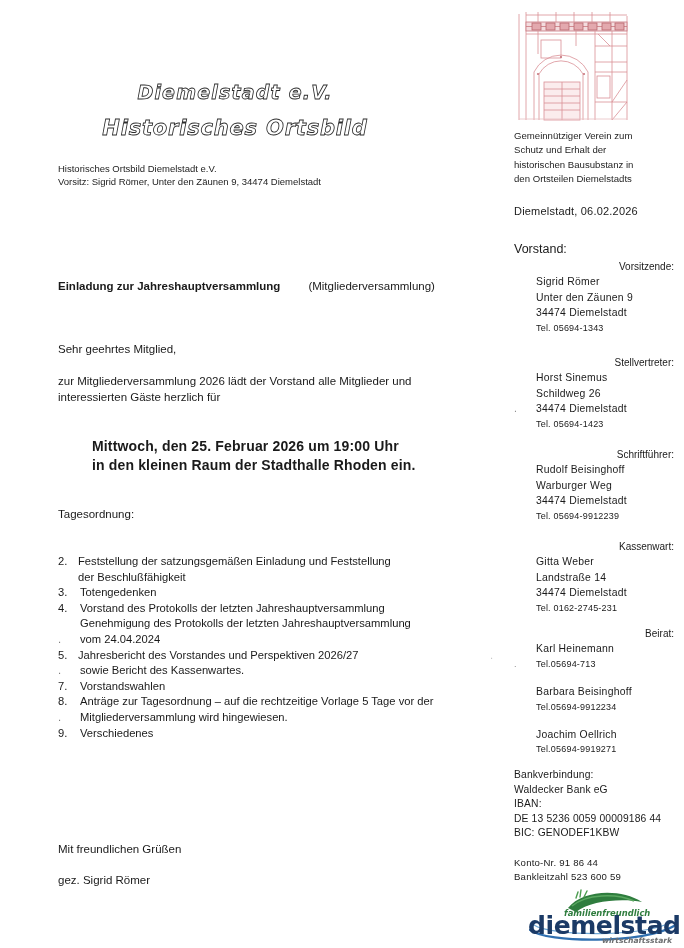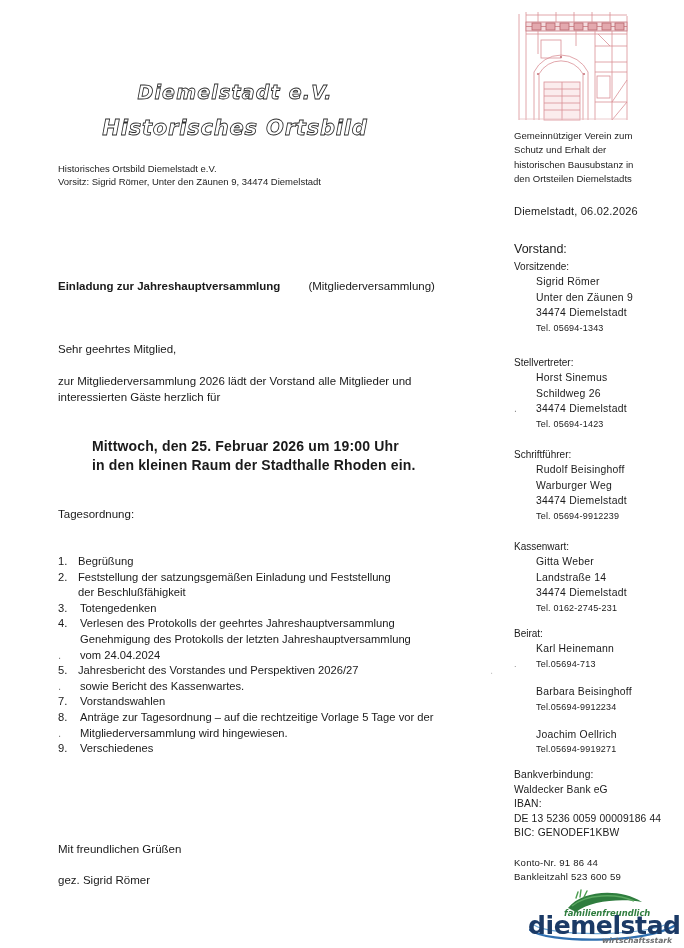--- a/index.html
+++ b/index.html
@@ -210,20 +210,21 @@
   .sb-group {
     position: absolute;
     left: 0;
     width: 160px;
     font-size: 10px;
     line-height: 15.4px;
   }
   .sb-role {
     font-size: 10px;
     color: #1a1a1a;
+    text-align: right;
   }
   .sb-detail {
     padding-left: 22px;
     font-size: 10.4px;
     letter-spacing: 0.25px;
     white-space: nowrap;
   }
   .sb-detail.dotted {
     padding-left: 0;
   }
@@ -309,25 +310,24 @@
     </div>
 
     <div class="event-block">
       <div>Mittwoch, den  25. Februar  2026  um  19:00 Uhr</div>
       <div>in den kleinen Raum der Stadthalle Rhoden ein.</div>
     </div>
 
     <div class="agenda-heading">Tagesordnung:</div>
 
     <div class="agenda-list" id="agenda-list">
-        <div class="agenda-line"><span class="num">1.</span><span>Begrüßung</span></div>
         <div class="agenda-line"><span class="num">2.</span><span>Feststellung der satzungsgemäßen Einladung und Feststellung</span></div>
         <div class="agenda-line"><span class="num"></span><span>der Beschlußfähigkeit</span></div>
         <div class="agenda-line"><span class="num wide">3.</span><span>Totengedenken</span></div>
-        <div class="agenda-line"><span class="num wide">4.</span><span>Verlesen des Protokolls der geehrtes Jahreshauptversammlung</span></div>
+        <div class="agenda-line"><span class="num wide">4.</span><span>Vorstand des Protokolls der letzten Jahreshauptversammlung</span></div>
         <div class="agenda-line"><span class="cont"></span><span>Genehmigung des Protokolls der letzten Jahreshauptversammlung</span></div>
         <div class="agenda-line"><span class="dot-lead">.</span><span>vom 24.04.2024</span></div>
         <div class="agenda-line"><span class="num">5.</span><span>Jahresbericht des Vorstandes und Perspektiven 2026/27</span><span class="trailing-dot">.</span></div>
         <div class="agenda-line"><span class="dot-lead">.</span><span>sowie Bericht des Kassenwartes.</span></div>
         <div class="agenda-line"><span class="num wide">7.</span><span>Vorstandswahlen</span></div>
         <div class="agenda-line"><span class="num wide">8.</span><span>Anträge zur Tagesordnung – auf die rechtzeitige Vorlage 5 Tage vor der</span></div>
         <div class="agenda-line"><span class="dot-lead">.</span><span>Mitgliederversammlung wird hingewiesen.</span></div>
         <div class="agenda-line"><span class="num wide">9.</span><span>Verschiedenes</span></div>
       </div>
 

